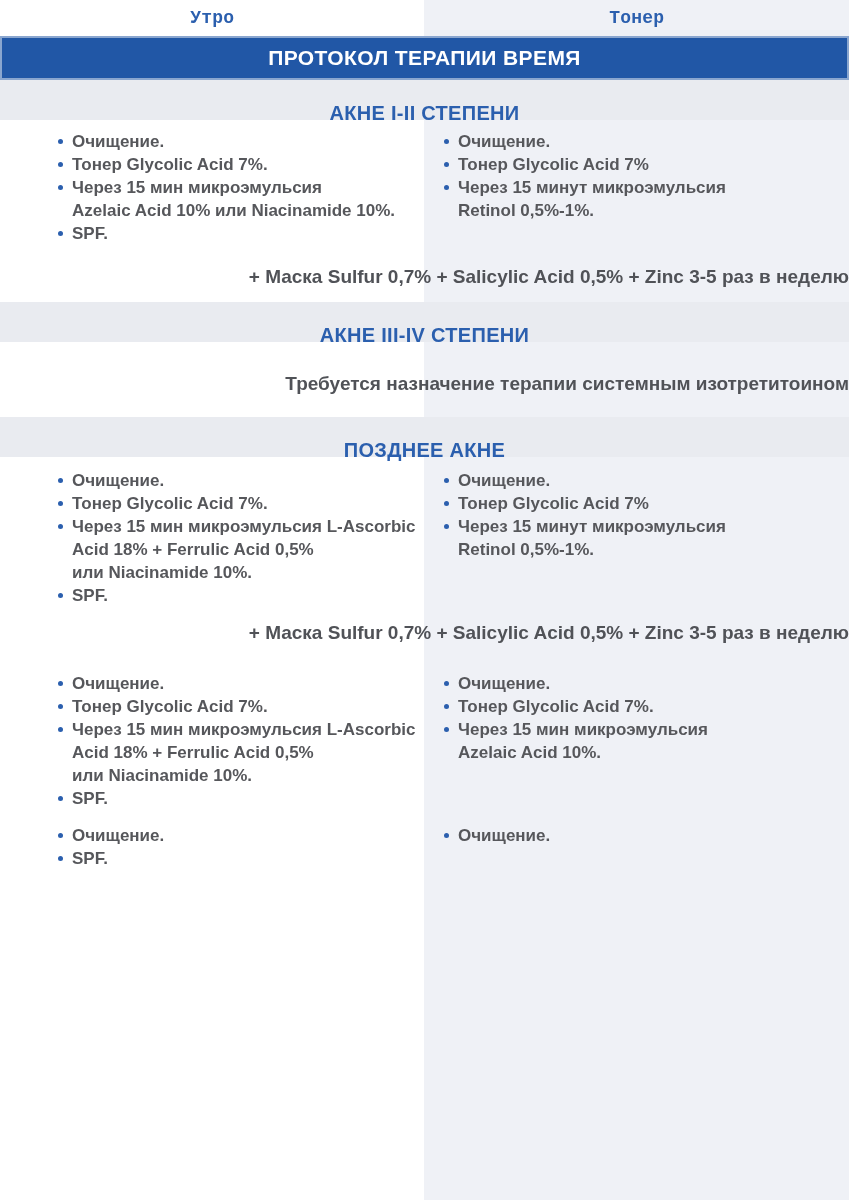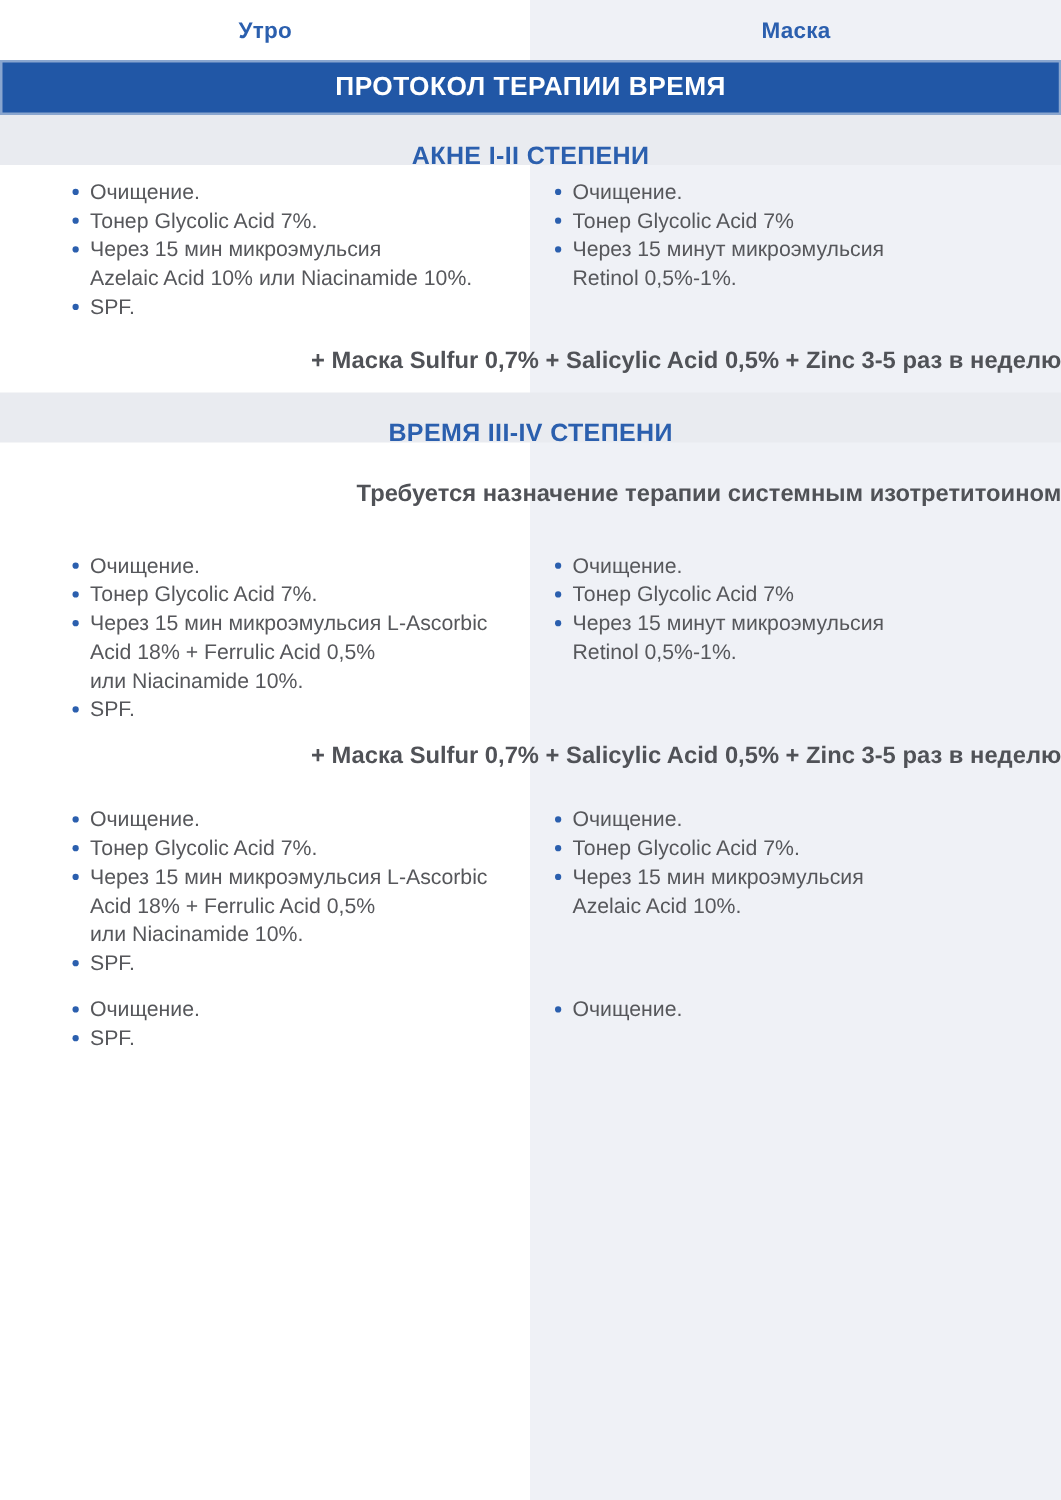--- a/index.html
+++ b/index.html
@@ -18,42 +18,42 @@
     width:849px;height:1200px;
     background:#ffffff;
     overflow:hidden;
     font-family:"Liberation Sans", sans-serif;
   }
   .evening-overlay{
     position:absolute;left:424px;top:0;width:425px;height:1200px;
     background:var(--color-evening_bg);
   }
   .content{position:relative;z-index:1;display:flex;flex-direction:column;}
-  .header-row{height:48px;display:flex;}
+  .header-row{height:36px;display:flex;font-family:Liberation Mono, monospace;}
   .header-cell{width:50%;display:flex;align-items:center;justify-content:center;}
   .header-label{
     color:var(--color-accent);font-size:18px;font-weight:bold;letter-spacing:.2px;
   }
   .main-banner{
     height:44px;box-sizing:border-box;
     background:var(--color-banner_blue);
     border:2px solid var(--color-banner_border);
     display:flex;align-items:center;justify-content:center;
   }
   .main-banner-title{
     color:var(--color-banner_text);font-size:21px;font-weight:bold;letter-spacing:.4px;
   }
   .section-banner{
     height:40px;background:var(--color-banner_gray);
     display:flex;align-items:center;justify-content:center;
   }
   .section-heading{
     color:var(--color-accent);font-size:20px;font-weight:bold;letter-spacing:.3px;margin-top:26px;
   }
-  .columns{display:flex;}
+  .columns{display:flex;font-weight:bold;}
   .col{box-sizing:border-box;}
   .col-morning{width:424px;}
   .col-evening{width:425px;}
   ul.bullets{list-style:none;margin:0;padding:0;}
   .col-morning ul.bullets{padding-left:57px;}
   .col-evening ul.bullets{padding-left:19px;}
   ul.bullets li{
     position:relative;padding-left:15px;
     font-size:17px;line-height:23px;color:var(--color-text);
     white-space:pre;
@@ -79,21 +79,21 @@
 <div class="canvas">
   <div class="evening-overlay"></div>
 
   <div class="content">
 
     <div class="header-row">
       <div class="header-cell">
         <span class="header-label">Утро</span>
       </div>
       <div class="header-cell">
-        <span class="header-label">Маска</span>
+        <span class="header-label">Тонер</span>
       </div>
     </div>
 
     <div class="main-banner">
       <span class="main-banner-title">ПРОТОКОЛ ТЕРАПИИ ВРЕМЯ</span>
     </div>
 
     <div class="section-banner">
       <span class="section-heading">АКНЕ I-II СТЕПЕНИ</span>
     </div>
@@ -112,24 +112,27 @@
           <li><span class="bullet-dot"></span><span>Очищение.</span></li>
           <li><span class="bullet-dot"></span><span>Тонер Glycolic Acid 7%</span></li>
           <li><span class="bullet-dot"></span><span>Через 15 минут микроэмульсия
 Retinol 0,5%-1%.</span></li>
         </ul>
       </div>
     </div>
     <div class="note note-1">+ Маска Sulfur 0,7% + Salicylic Acid 0,5% + Zinc 3-5 раз в неделю</div>
 
     <div class="section-banner">
-      <span class="section-heading">ВРЕМЯ III-IV СТЕПЕНИ</span>
+      <span class="section-heading">АКНЕ III-IV СТЕПЕНИ</span>
     </div>
     <div class="note note-single">Требуется назначение терапии системным изотретитоином</div>
 
+    <div class="section-banner">
+      <span class="section-heading">ПОЗДНЕЕ АКНЕ</span>
+    </div>
     <div class="columns pad-t12">
       <div class="col col-morning">
         <ul class="bullets">
           <li><span class="bullet-dot"></span><span>Очищение.</span></li>
           <li><span class="bullet-dot"></span><span>Тонер Glycolic Acid 7%.</span></li>
           <li><span class="bullet-dot"></span><span>Через 15 мин микроэмульсия L-Ascorbic
 Acid 18% + Ferrulic Acid 0,5%
 или Niacinamide 10%.</span></li>
           <li><span class="bullet-dot"></span><span>SPF.</span></li>
         </ul>

